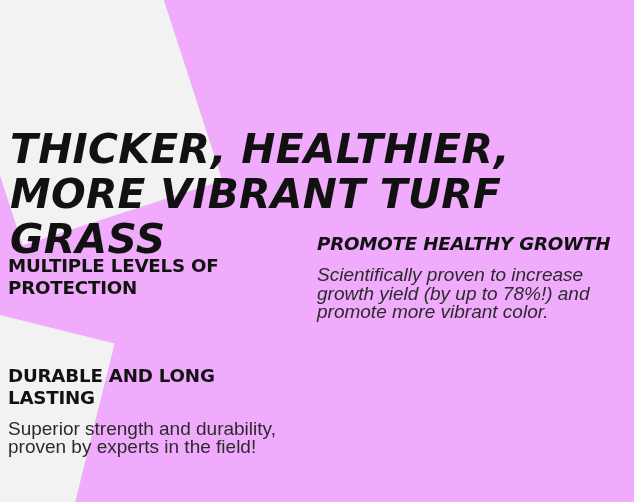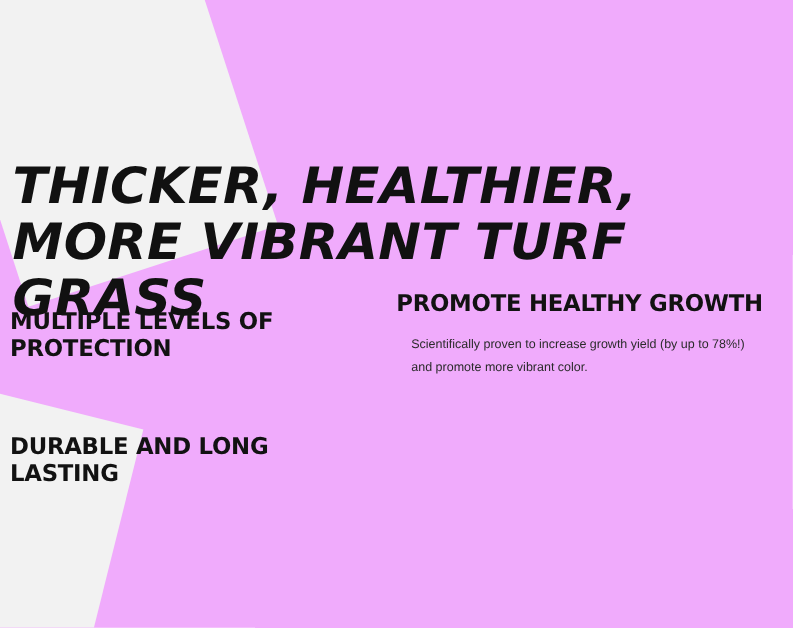--- a/index.html
+++ b/index.html
@@ -72,43 +72,43 @@
     display: flex;
     flex-wrap: wrap;
     column-gap: 0px;
     align-items: center;
   }
   .col {
     width: 50%;
     box-sizing: border-box;
   }
   .col.left { padding-right: 32px; }
-  .col.right { padding-left: 0px; }
+  .col.right { padding-left: 0px; font-style: italic; }
 
   .block {
     margin-bottom: 34px;
   }
   .block-title {
     font-family: "DejaVu Sans", sans-serif;
     font-weight: 700;
     font-size: 18.5px;
     line-height: 22px;
     color: #121212;
     text-transform: uppercase;
     letter-spacing: -0.2px;
     margin: 0 0 11px 0;
     transform: scaleX(0.985);
     transform-origin: left top;
   }
   .block-body {
     font-family: "Liberation Sans", sans-serif;
-    font-size: 10px;
+    font-size: 19px;
     line-height: 18.5px;
     color: #2b2b2b;
-    margin: 12px;
+    margin: 0;
   }
   .row2 { margin-top: 9px; }
 </style>
 </head>
 <body>
 
 <div class="page">
 
   <div class="deco-top"></div>
   <div class="deco-bottom"></div>
@@ -128,19 +128,20 @@
       <div class="col right">
         <div class="block">
           <h2 class="block-title">Promote Healthy Growth</h2>
           <p class="block-body">Scientifically proven to increase growth yield (by up to 78%!) and promote more vibrant color.</p>
         </div>
       </div>
 
       <div class="col left row2">
         <div class="block">
           <h2 class="block-title">Durable and Long Lasting</h2>
+          <p class="block-body">Superior strength and durability, proven by experts in the field!</p>
         </div>
       </div>
 
 
     </div>
   </div>
 </div>
 
 </body></html>

